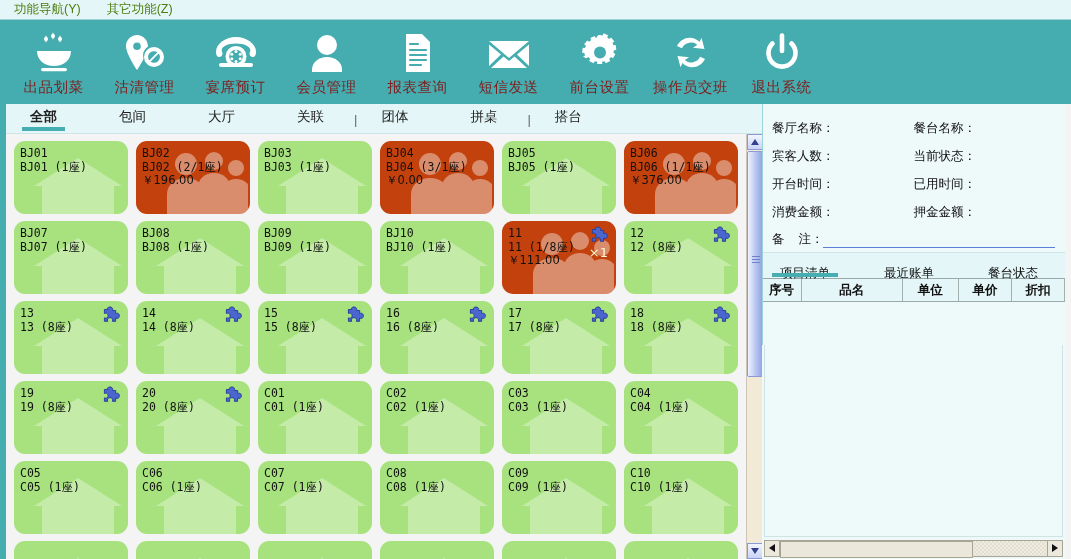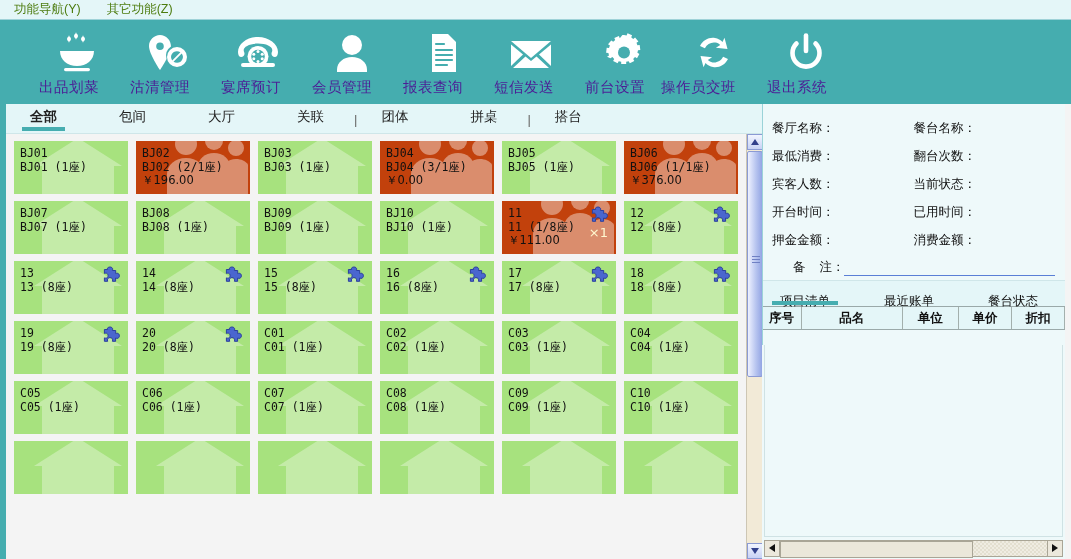--- a/index.html
+++ b/index.html
@@ -18,21 +18,21 @@
   }
   .menubar .mi { font-size:12.5px; color:#4d7c0f; padding:1px 4px; cursor:default; }
 
   
   .toolbar {
     height:84px; background:#45adaf; display:flex; align-items:center;
     padding:0 8px; gap:0;
   }
   .tb-item {
     flex:0 0 auto; width:91px; height:80px; display:flex; flex-direction:column;
-    align-items:flex-end; justify-content:center; color:#4c1d95; cursor:pointer;
+    align-items:center; justify-content:center; color:#7f1d1d; cursor:pointer;
   }
   .tb-icon { height:46px; display:flex; align-items:flex-end; justify-content:center; }
   .tb-icon svg { display:block; }
   .tb-label { font-size:14.5px; margin-top:4px; letter-spacing:.5px; white-space:nowrap; }
 
   
   .content { position:absolute; top:104px; left:0; right:0; bottom:0; display:flex; }
 
   .leftpane {
     position:relative; width:762px; height:455px;
@@ -52,21 +52,21 @@
     content:""; position:absolute; left:2px; right:2px; bottom:2px; height:4px; background:#46adb0;
   }
   .tab-div { color:#666; line-height:27px; padding:0 2px; margin-right:12px; font-size:13px; }
 
   .tablewrap { position:absolute; top:30px; left:0; right:16px; bottom:0; overflow:hidden; background:#f4f4f4; }
   .grid {
     display:grid; grid-template-columns:repeat(6,114px); gap:7px 8px;
     padding:7px 0 0 8px;
   }
   .tile {
-    position:relative; height:53px; border-radius:0; overflow:hidden;
+    position:relative; height:73px; border-radius:11px; overflow:hidden;
     background:#a7e27e; cursor:pointer;
   }
   .tile.busy { background:#c2410c; }
   .tile .wm { position:absolute; right:2px; bottom:-4px; opacity:1; }
   .tile .txt { position:relative; padding:6px 0 0 6px; line-height:13.5px; font-size:11.5px;
                font-family:"DejaVu Sans Mono","Liberation Mono",monospace; color:#111; }
   .tile .amt { font-family:"DejaVu Sans","Liberation Sans",sans-serif; font-size:11.5px; }
   .tile .puzzle { position:absolute; right:6px; top:5px; }
   .tile .mult { position:absolute; right:8px; top:24px; color:#fff8d0; font-size:13px;
                 font-family:"DejaVu Sans",sans-serif; }
@@ -91,21 +91,21 @@
   .vsb-grip i { display:block; height:1px; background:#6f80c4; margin-bottom:2px; }
 
   
   .rightpane { position:relative; width:303px; height:455px; background:#eef9fa; }
   .info { padding:10px 10px 0 10px; }
   .inforow { display:flex; height:28px; align-items:center; }
   .infocell { width:50%; font-size:12.5px; color:#111; position:relative; }
   .infocell .lbl { display:inline-block; }
   .infocell .val { display:inline-block; margin-left:4px; }
   .noterow { display:flex; align-items:flex-end; height:22px; }
-  .note-label { font-size:12.5px; white-space:pre;margin-left:21px; }
+  .note-label { font-size:12.5px; white-space:pre; }
   .note-input {
     flex:1; border:0; border-bottom:1px solid #5a7fd6; background:transparent;
     height:16px; font-size:12px; outline:none;
   }
 
   .rtabs {
     margin-top:4px; height:26px; background:#e4f6f8; border-top:1px solid #cfe6e9;
     display:flex; align-items:flex-end; padding-left:8px;
   }
   .rtab { position:relative; height:26px; line-height:22px; font-size:12.5px; padding:16px 10px;
@@ -764,34 +764,30 @@
 
     <div class="rightpane">
       <div class="panel-border"></div>
 
       <div class="info" id="info-block">
           <div class="inforow">
             <div class="infocell"><span class="lbl">餐厅名称：</span><span class="val"></span></div>
             <div class="infocell"><span class="lbl">餐台名称：</span><span class="val"></span></div>
           </div>
           <div class="inforow">
-            <div class="infocell"><span class="lbl">最低消费：</span><span class="val"></span></div>
-            <div class="infocell"><span class="lbl">翻台次数：</span><span class="val"></span></div>
-          </div>
-          <div class="inforow">
             <div class="infocell"><span class="lbl">宾客人数：</span><span class="val"></span></div>
             <div class="infocell"><span class="lbl">当前状态：</span><span class="val"></span></div>
           </div>
           <div class="inforow">
             <div class="infocell"><span class="lbl">开台时间：</span><span class="val"></span></div>
             <div class="infocell"><span class="lbl">已用时间：</span><span class="val"></span></div>
           </div>
           <div class="inforow">
+            <div class="infocell"><span class="lbl">消费金额：</span><span class="val"></span></div>
             <div class="infocell"><span class="lbl">押金金额：</span><span class="val"></span></div>
-            <div class="infocell"><span class="lbl">消费金额：</span><span class="val"></span></div>
           </div>
         </div>
 
       <div class="info" style="padding-top:0">
         <div class="noterow">
           <span class="note-label">备    注：</span>
           <input class="note-input" value="" style="">
         </div>
       </div>
 

